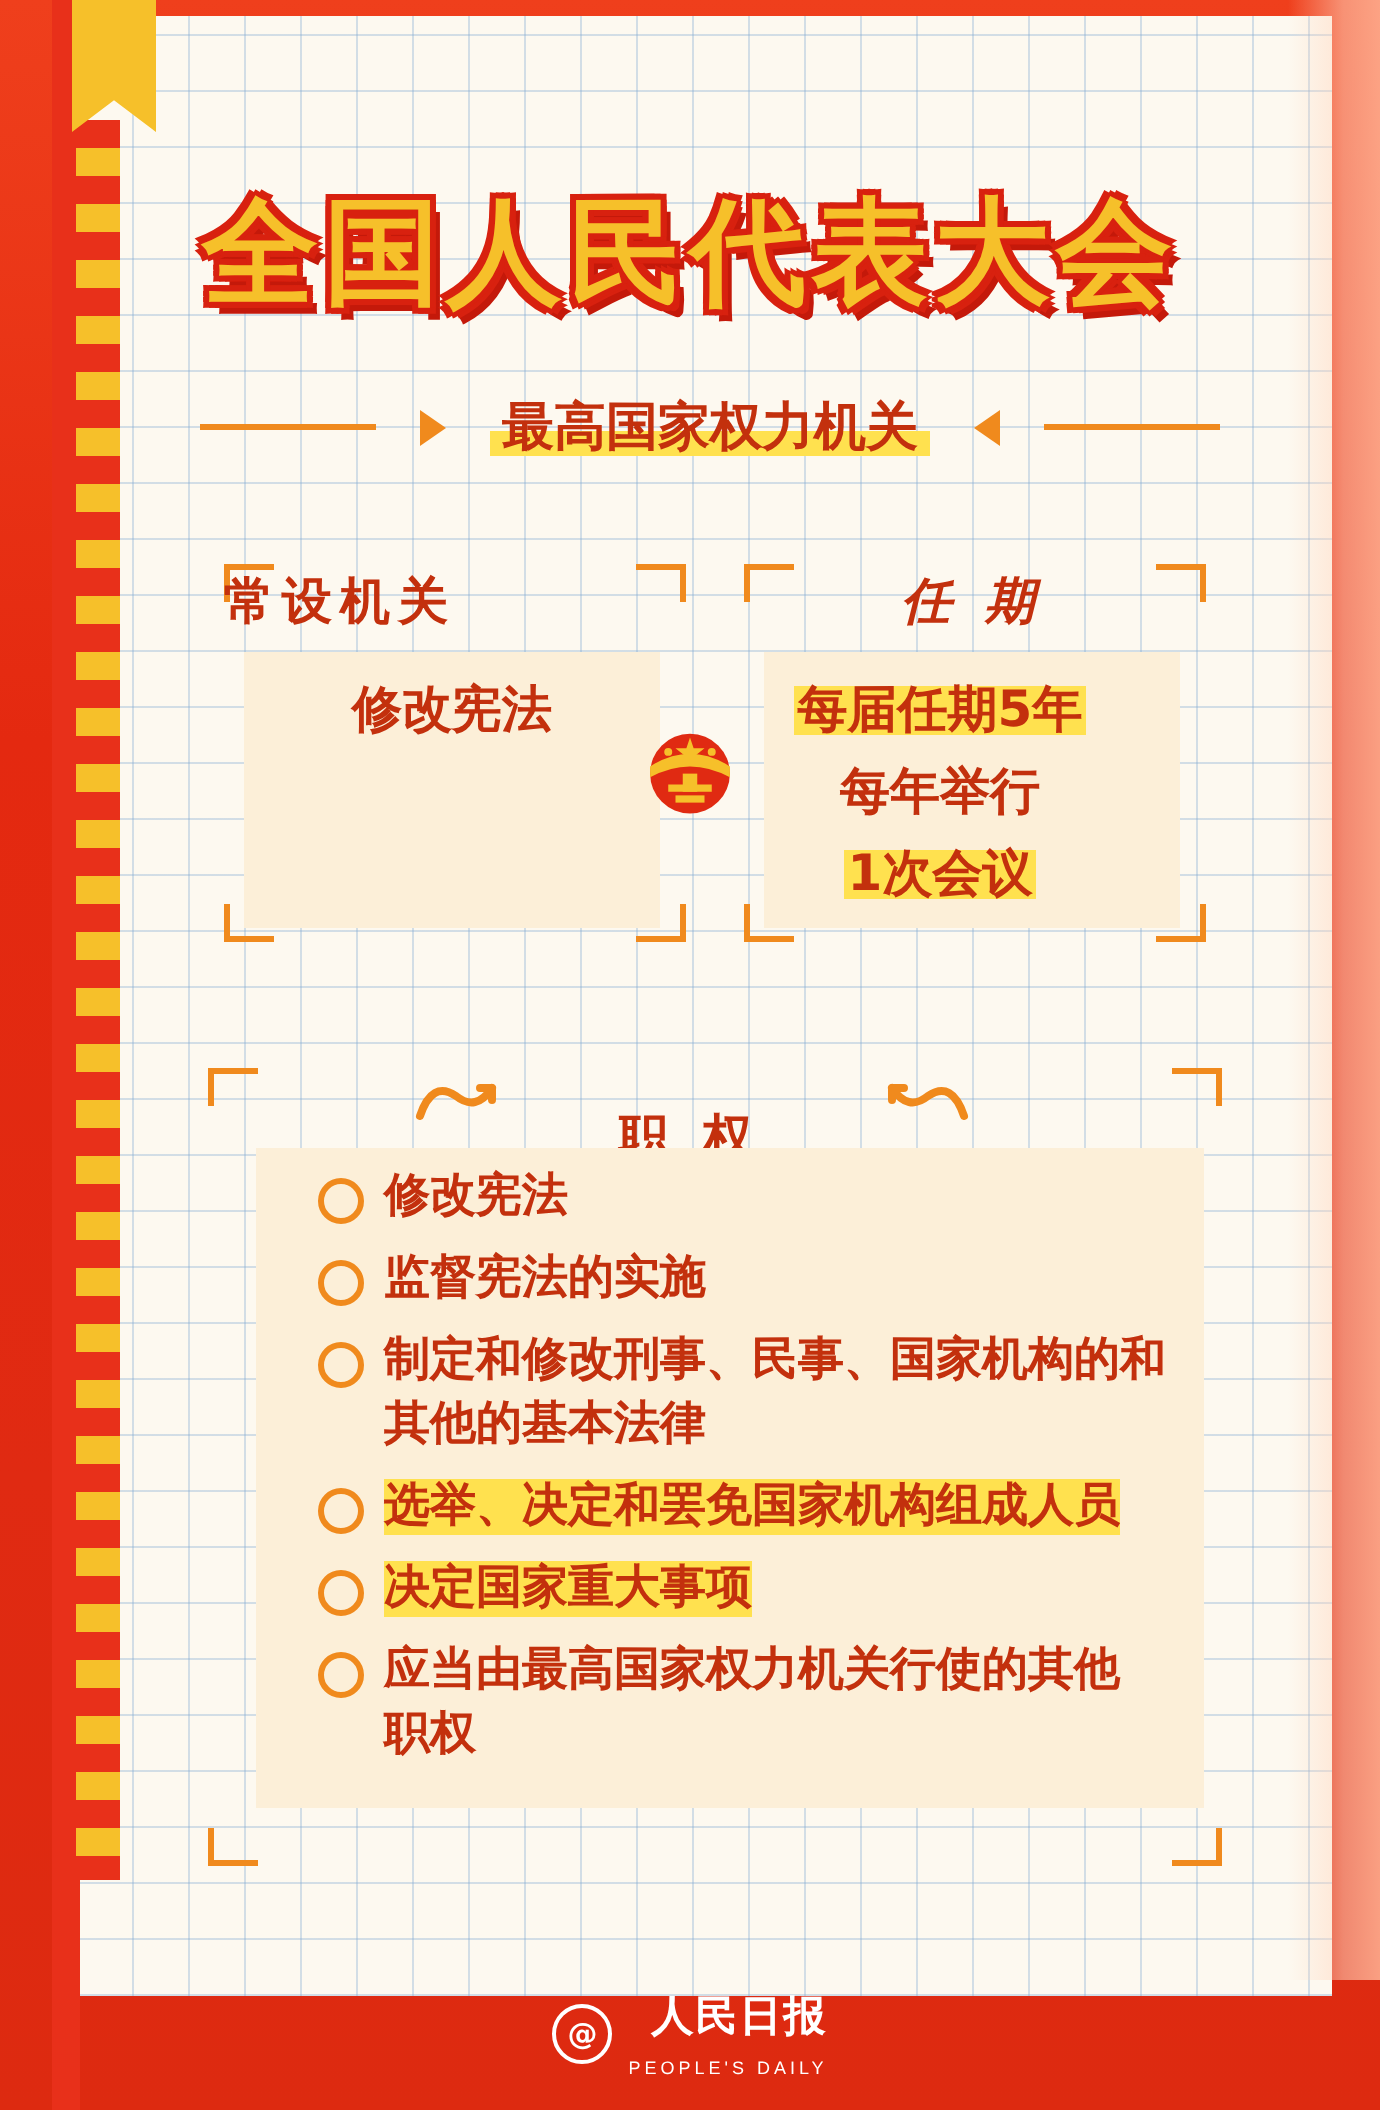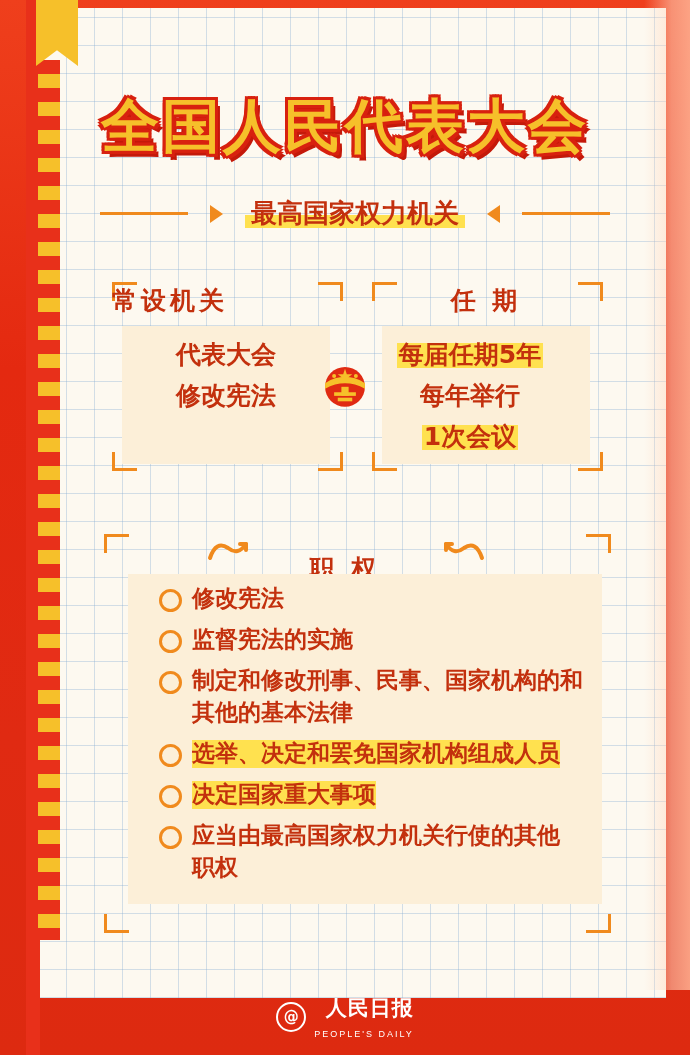--- a/index.html
+++ b/index.html
@@ -262,40 +262,39 @@
   </div>
 
   <div class="bracket bk-tl" style="left:112px; top:282px;"></div>
   <div class="bracket bk-tr" style="left:318px; top:282px;"></div>
   <div class="bracket bk-bl" style="left:112px; top:452px;"></div>
   <div class="bracket bk-br" style="left:318px; top:452px;"></div>
   <div class="sec-head" style="left:112px; top:284px; width:228px; ">常设机关</div>
 
   <div class="panel" style="left:122px; top:326px; width:208px; height:138px;"></div>
   <div class="panel-text" style="position:absolute; left:122px; top:334px; width:208px;">
-    <div>代表大会</div>
     <div>修改宪法</div>
   </div>
 
   <svg class="emblem" style="left:316px; top:356px;" viewBox="0 0 64 64">
     <circle cx="32" cy="34" r="22" fill="#e02a12"></circle>
     <path d="M10 30 Q32 16 54 30 L54 36 Q32 24 10 36 Z" fill="#f6c02a"></path>
     <polygon points="32,14 34,20 40,20 35,24 37,30 32,26 27,30 29,24 24,20 30,20" fill="#f6c02a"></polygon>
     <circle cx="20" cy="22" r="2.2" fill="#f6c02a"></circle>
     <circle cx="44" cy="22" r="2.2" fill="#f6c02a"></circle>
     <rect x="20" y="40" width="24" height="4" fill="#f6c02a"></rect>
     <rect x="24" y="46" width="16" height="4" fill="#f6c02a"></rect>
     <rect x="28" y="34" width="8" height="10" fill="#f6c02a"></rect>
   </svg>
 
   <div class="bracket bk-tl" style="left:372px; top:282px;"></div>
   <div class="bracket bk-tr" style="left:578px; top:282px;"></div>
   <div class="bracket bk-bl" style="left:372px; top:452px;"></div>
   <div class="bracket bk-br" style="left:578px; top:452px;"></div>
-  <div class="sec-head" style="left:372px; top:284px; width:228px; text-align:center;">任 期</div>
+  <div class="sec-head" style="left:372px; top:284px; width:228px; text-align:center;font-style:italic;">任 期</div>
 
   <div class="panel" style="left:382px; top:326px; width:208px; height:138px;"></div>
   <div class="panel-text" style="position:absolute; left:382px; top:334px; width:176px;">
     <div><span class="hl">每届任期5年</span></div>
     <div>每年举行</div>
     <div><span class="hl">1次会议</span></div>
   </div>
 
   <div class="bracket bk-tl" style="left:104px; top:534px;"></div>
   <div class="bracket bk-tr" style="left:586px; top:534px;"></div>

